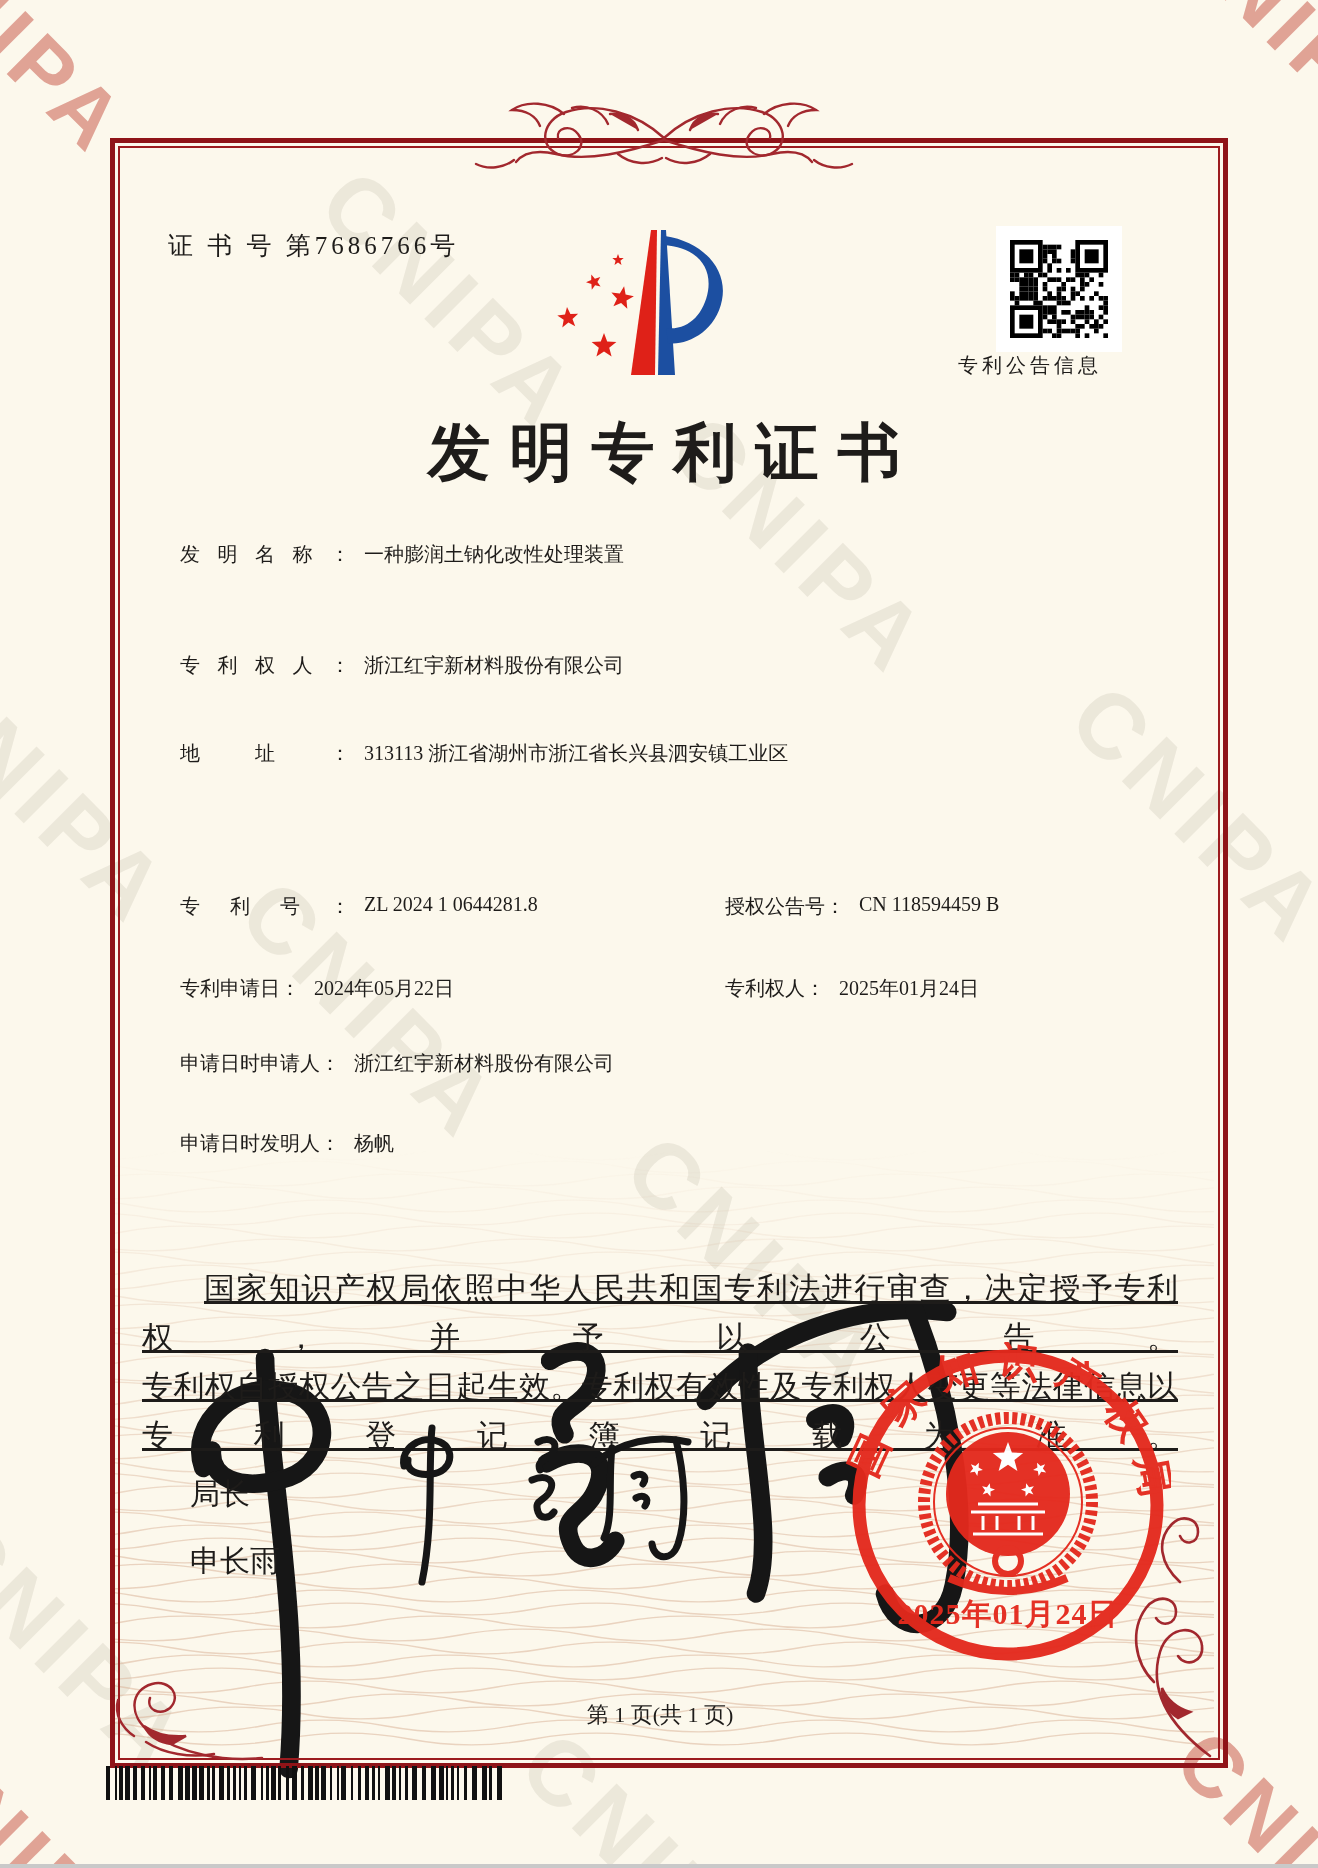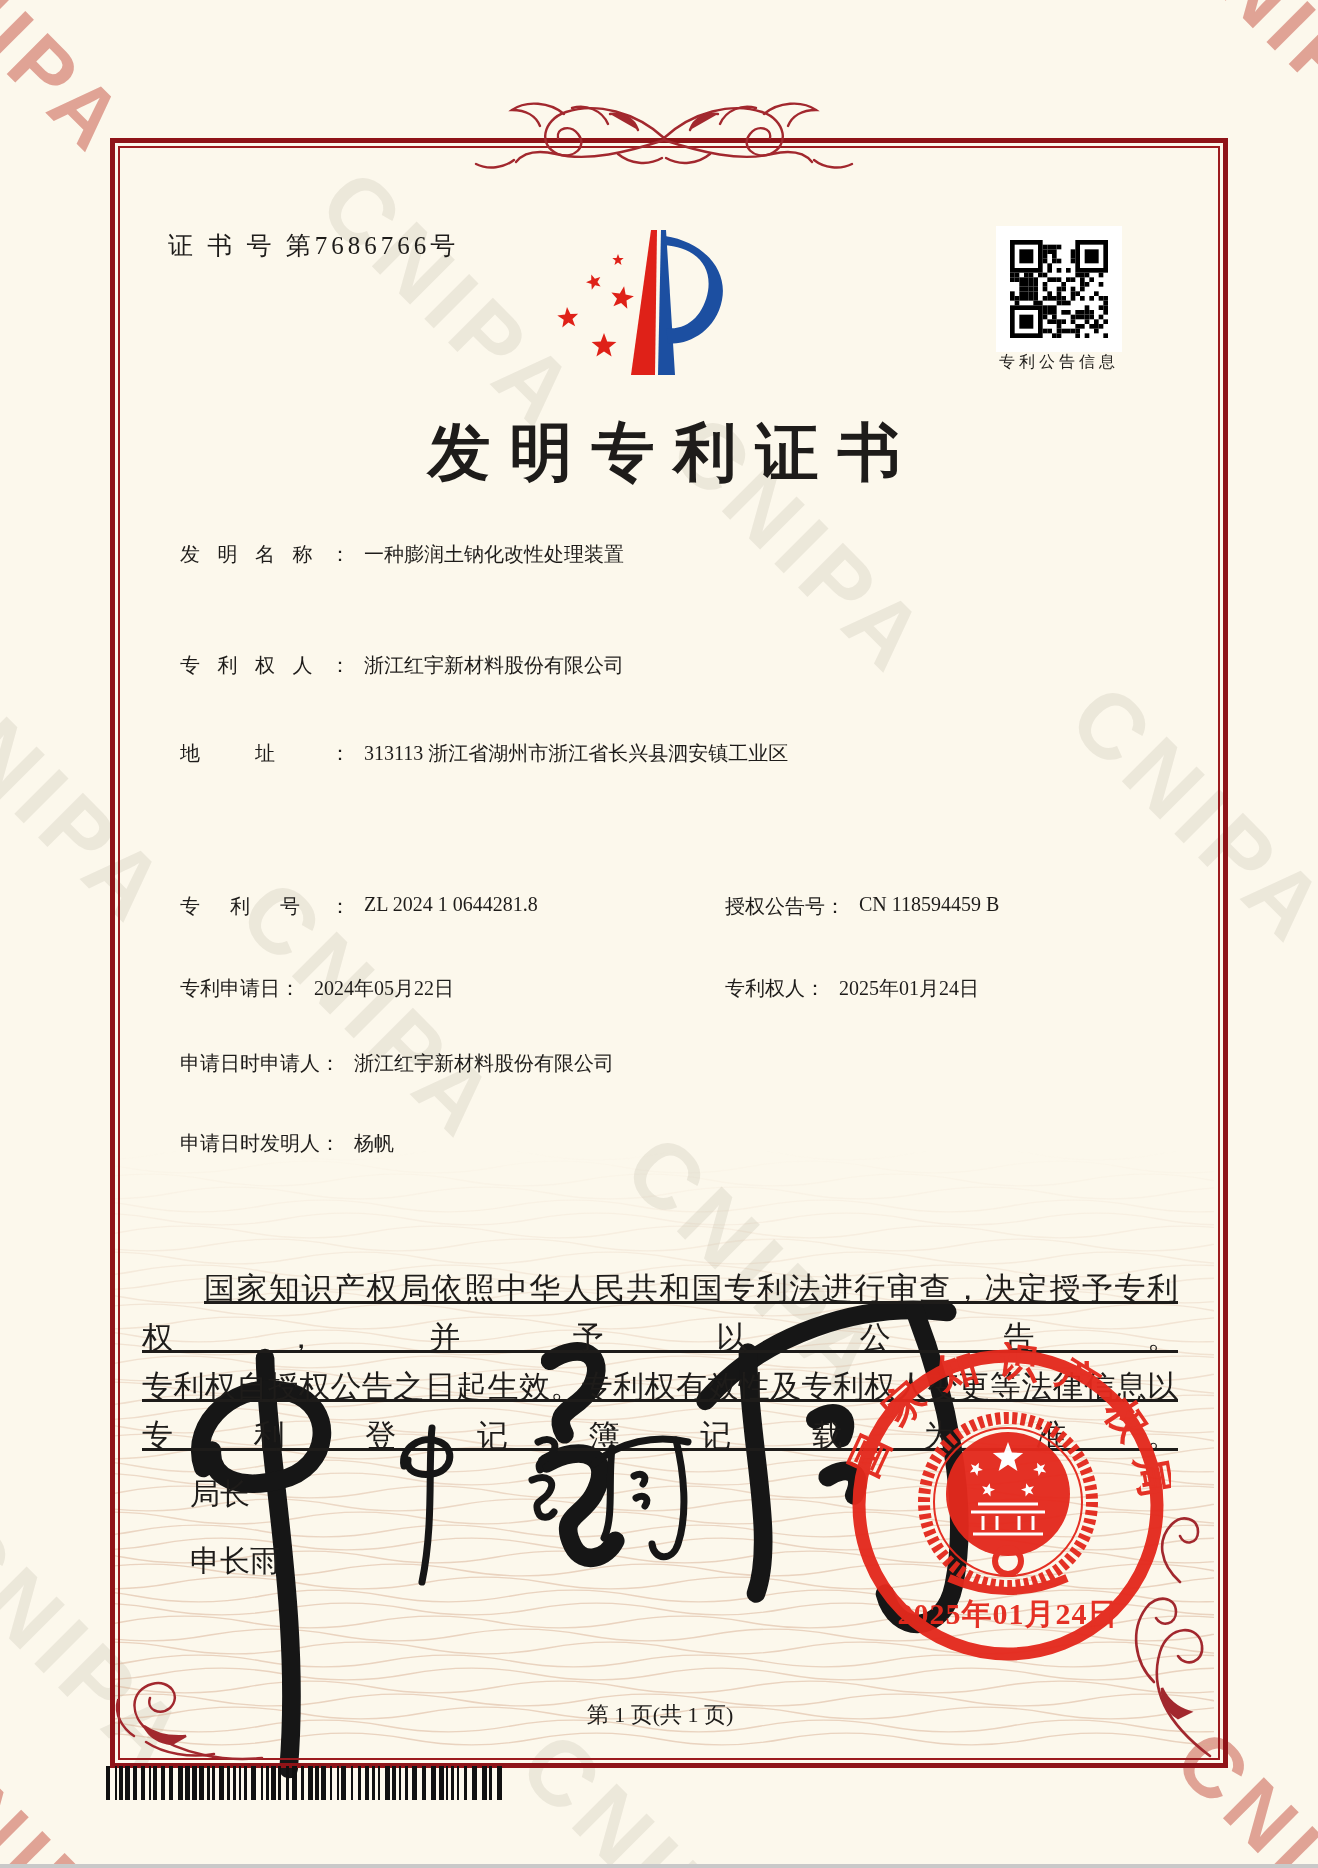--- a/index.html
+++ b/index.html
@@ -23,22 +23,22 @@
   .frame{position:absolute; left:110px; top:138px; width:1108px; height:1620px;
     border:5px solid #8f1418; z-index:2;}
   .frame .inner{position:absolute; left:3px; top:3px; right:3px; bottom:3px;
     border:2px solid #9c1b1f;}
   .orn{position:absolute; z-index:4; pointer-events:none;}
   
   .cert-no{position:absolute; left:168px; top:229px; font-size:25px; letter-spacing:4px; z-index:5;}
   .logo{position:absolute; left:556px; top:190px; width:224px; height:192px; z-index:5;}
   .qr-box{position:absolute; left:996px; top:226px; width:126px; height:126px; background:#fff; z-index:5;}
   .qr-box svg{position:absolute; left:14px; top:14px;}
-  .qr-label{position:absolute; left:958px; top:352px; width:202px; text-align:center;
-    font-size:16px; letter-spacing:4px; z-index:5;}
+  .qr-label{position:absolute; left:958px; top:352px; width:202px; text-align:left;
+    font-size:20px; letter-spacing:4px; z-index:5;}
   .title{position:absolute; left:110px; top:410px; width:1108px; text-align:center;
     font-size:63px; font-weight:700; letter-spacing:19px; padding-left:19px; box-sizing:border-box; z-index:5;}
   
   .row{position:absolute; left:180px; right:110px; height:36px; font-size:20px; z-index:5;}
   .lbl{display:inline-block; min-width:170px; text-align:justify; text-align-last:justify; vertical-align:top;}
   .lbl.plain{min-width:0; text-align:left; text-align-last:auto;}
   .val{margin-left:14px;}
   .pair2{position:absolute; left:545px; top:0;}
   
   .statement{position:absolute; left:142px; top:1264px; width:1036px; font-size:31px; z-index:5;text-decoration:underline;}

